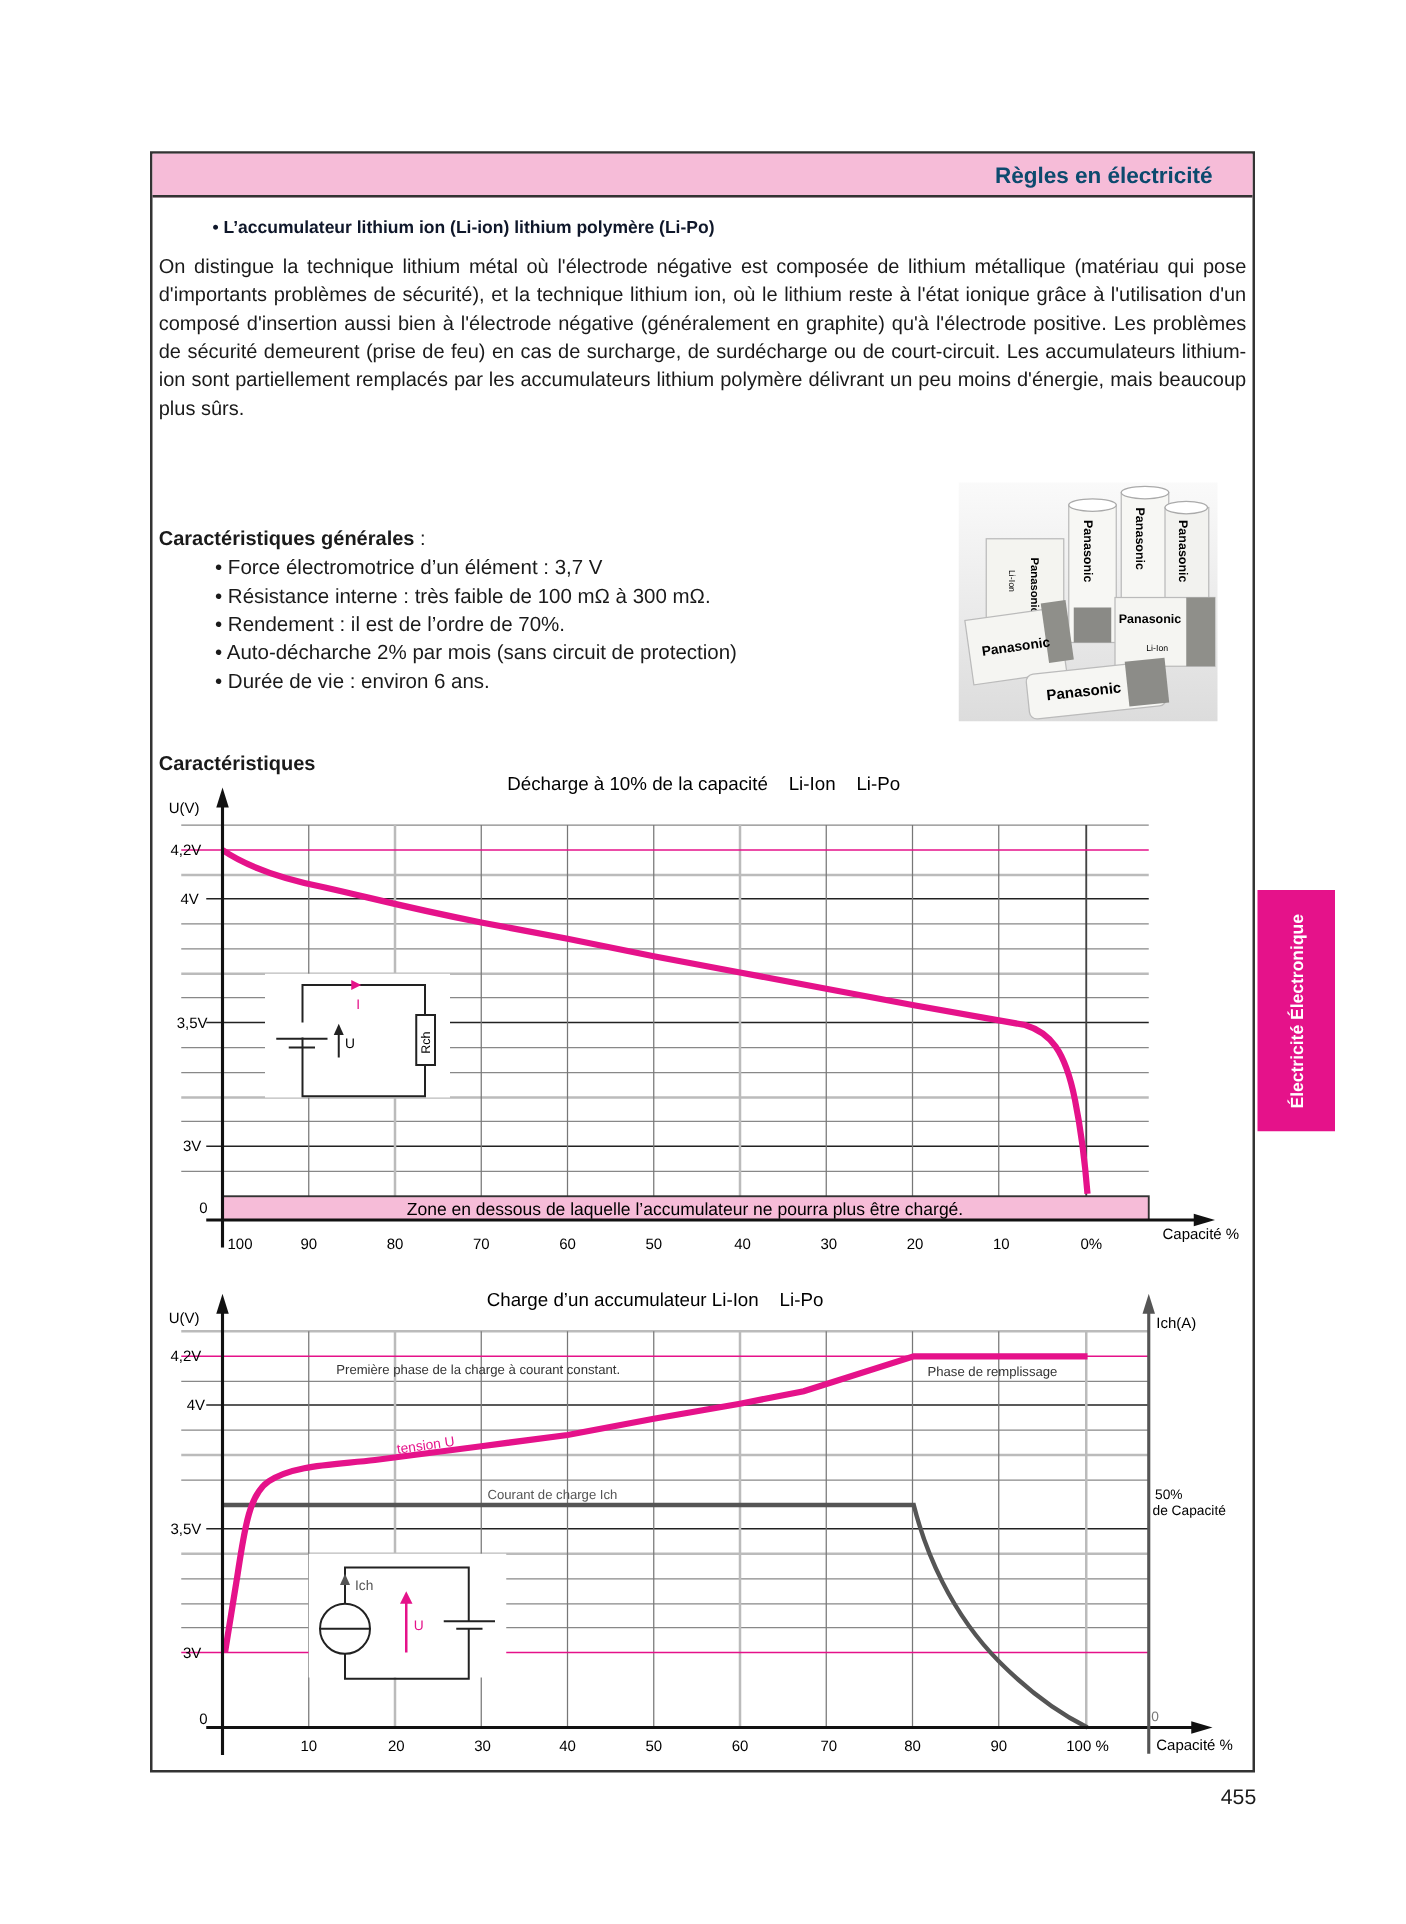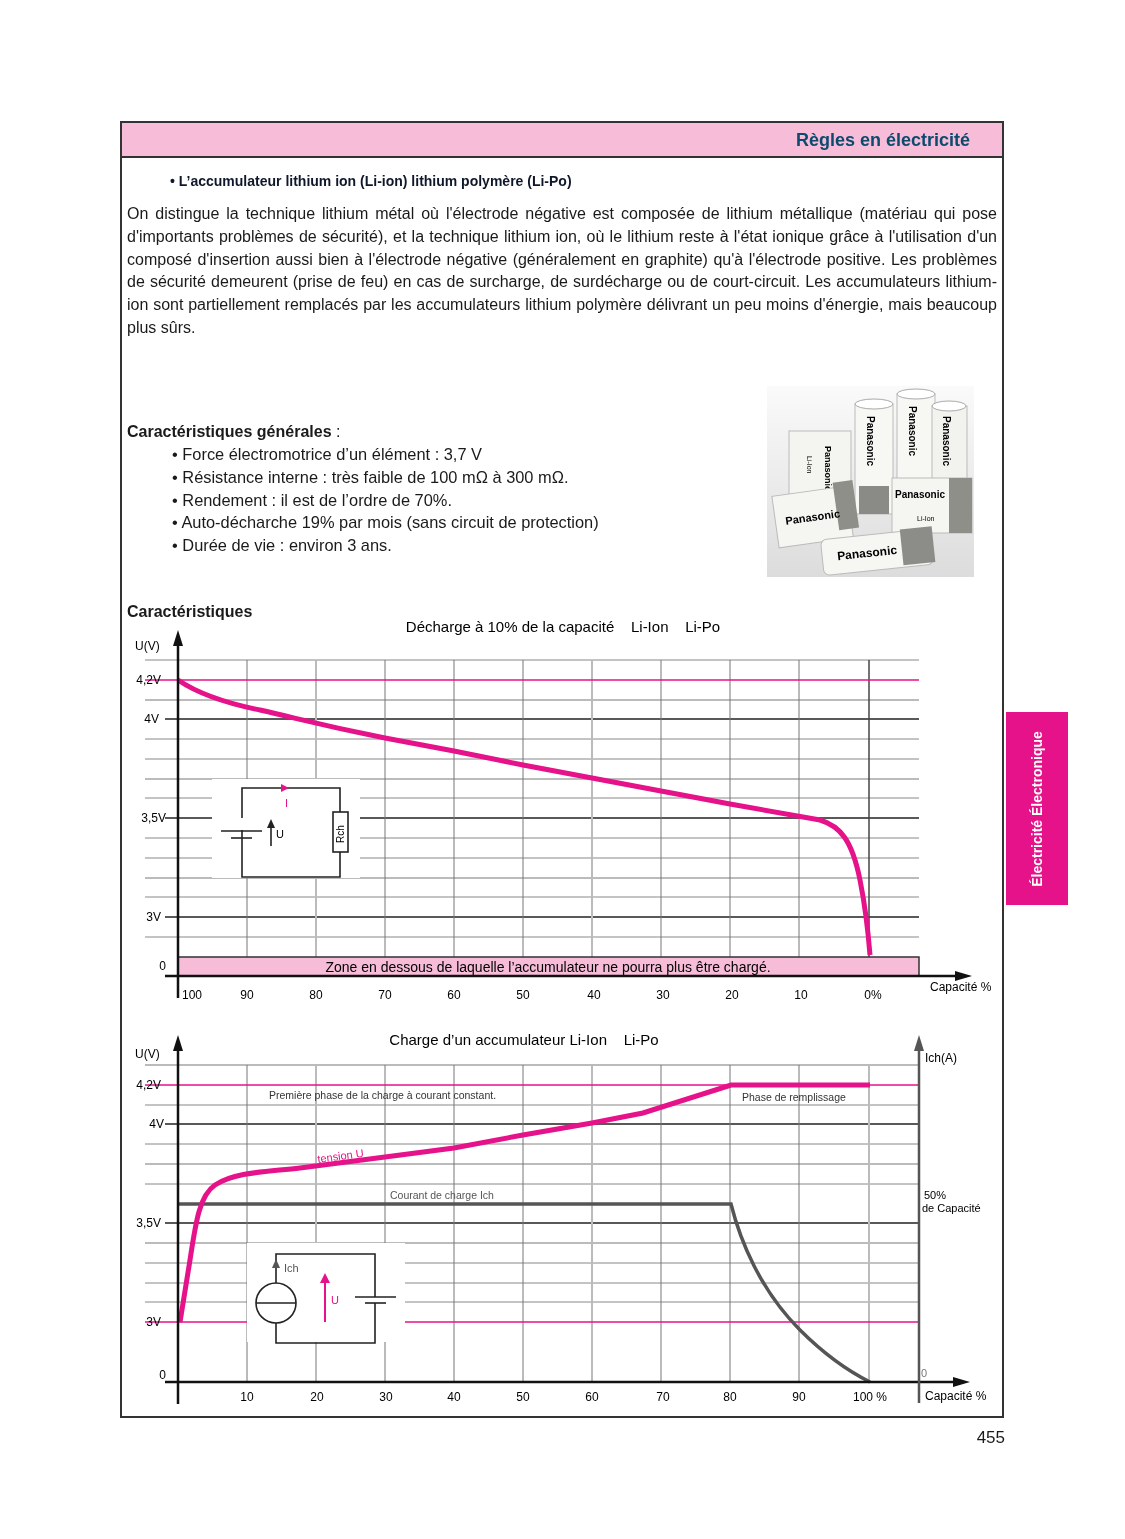--- a/index.html
+++ b/index.html
@@ -27,22 +27,22 @@
 
 <div class="section-title">• L’accumulateur lithium ion (Li-ion) lithium polymère (Li-Po)</div>
 <div class="para">On distingue la technique lithium métal où l'électrode négative est composée de lithium métallique (matériau qui pose d'importants problèmes de sécurité), et la technique lithium ion, où le lithium reste à l'état ionique grâce à l'utilisation d'un composé d'insertion aussi bien à l'électrode négative (généralement en graphite) qu'à l'électrode positive. Les problèmes de sécurité demeurent (prise de feu) en cas de surcharge, de surdécharge ou de court-circuit. Les accumulateurs lithium-ion sont partiellement remplacés par les accumulateurs lithium polymère délivrant un peu moins d'énergie, mais beaucoup plus sûrs.</div>
 
 <div class="sub" style="top:399px;"><span>Caractéristiques générales</span><span style="font-weight:normal"> :</span></div>
 
 <ul class="bullets">
   <li>• Force électromotrice d’un élément : 3,7 V</li>
   <li>• Résistance interne : très faible de 100 mΩ à 300 mΩ.</li>
   <li>• Rendement : il est de l’ordre de 70%.</li>
-  <li>• Auto-décharche 19% par mois (sans circuit de protection)</li>
-  <li>• Durée de vie : environ 3 ans.</li>
+  <li>• Auto-décharche 2% par mois (sans circuit de protection)</li>
+  <li>• Durée de vie : environ 6 ans.</li>
 </ul>
 
 <div class="photo">
   <svg width="207" height="191" viewBox="0 0 207 191">
 
     <rect x="22" y="45" width="62" height="80" fill="#f4f4f0" stroke="#bbb"></rect>
     <text x="58" y="60" font-size="9" font-weight="bold" transform="rotate(90 58 60)">Panasonic</text>
     <text x="40" y="70" font-size="7" transform="rotate(90 40 70)">Li-Ion</text>
 
     <rect x="88" y="18" width="38" height="110" fill="#f7f7f4" stroke="#bbb"></rect>

